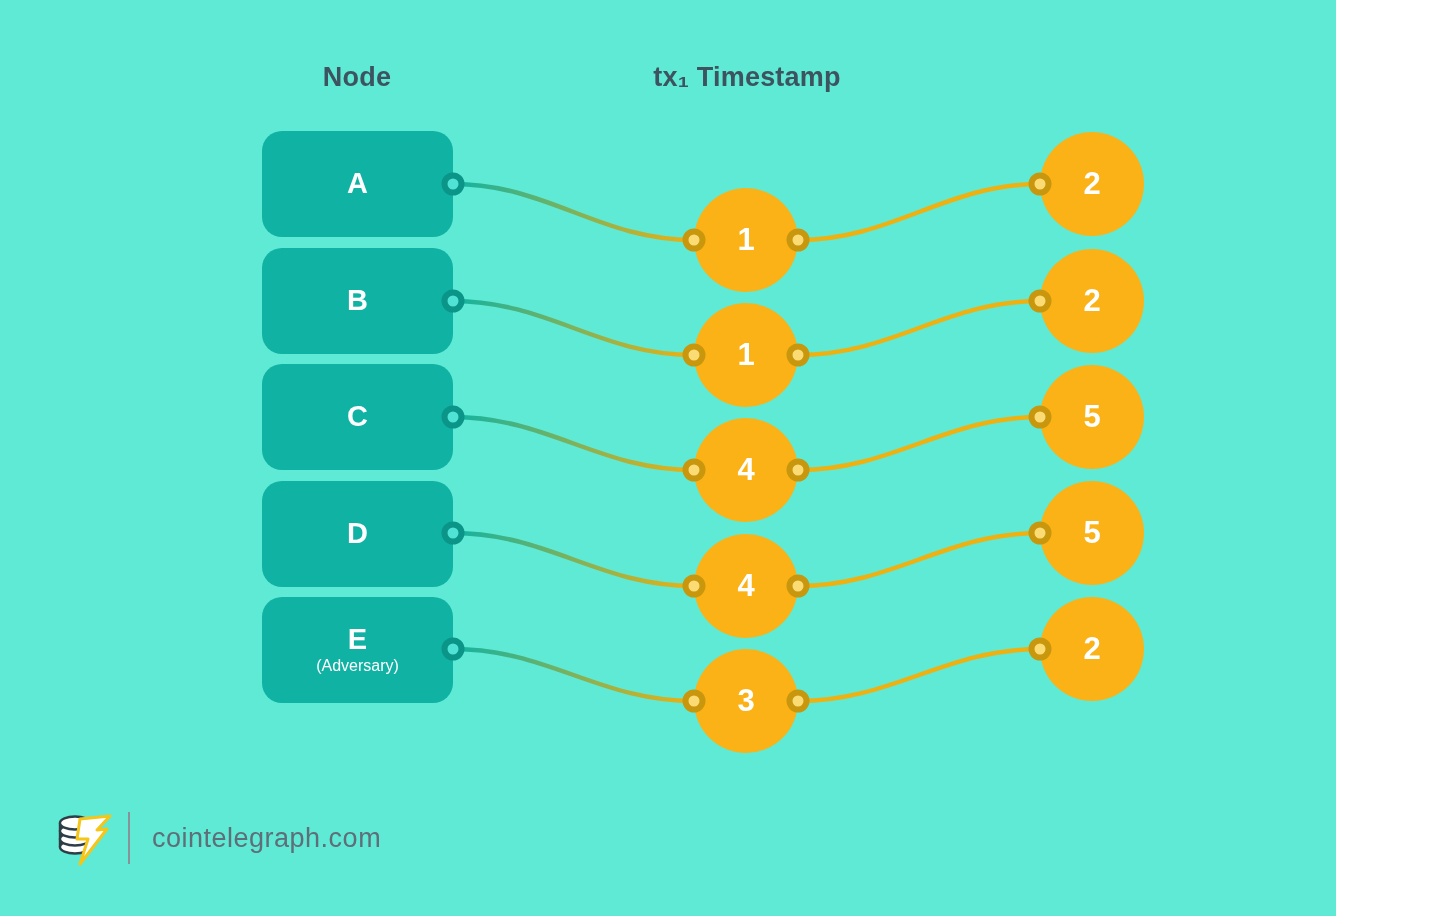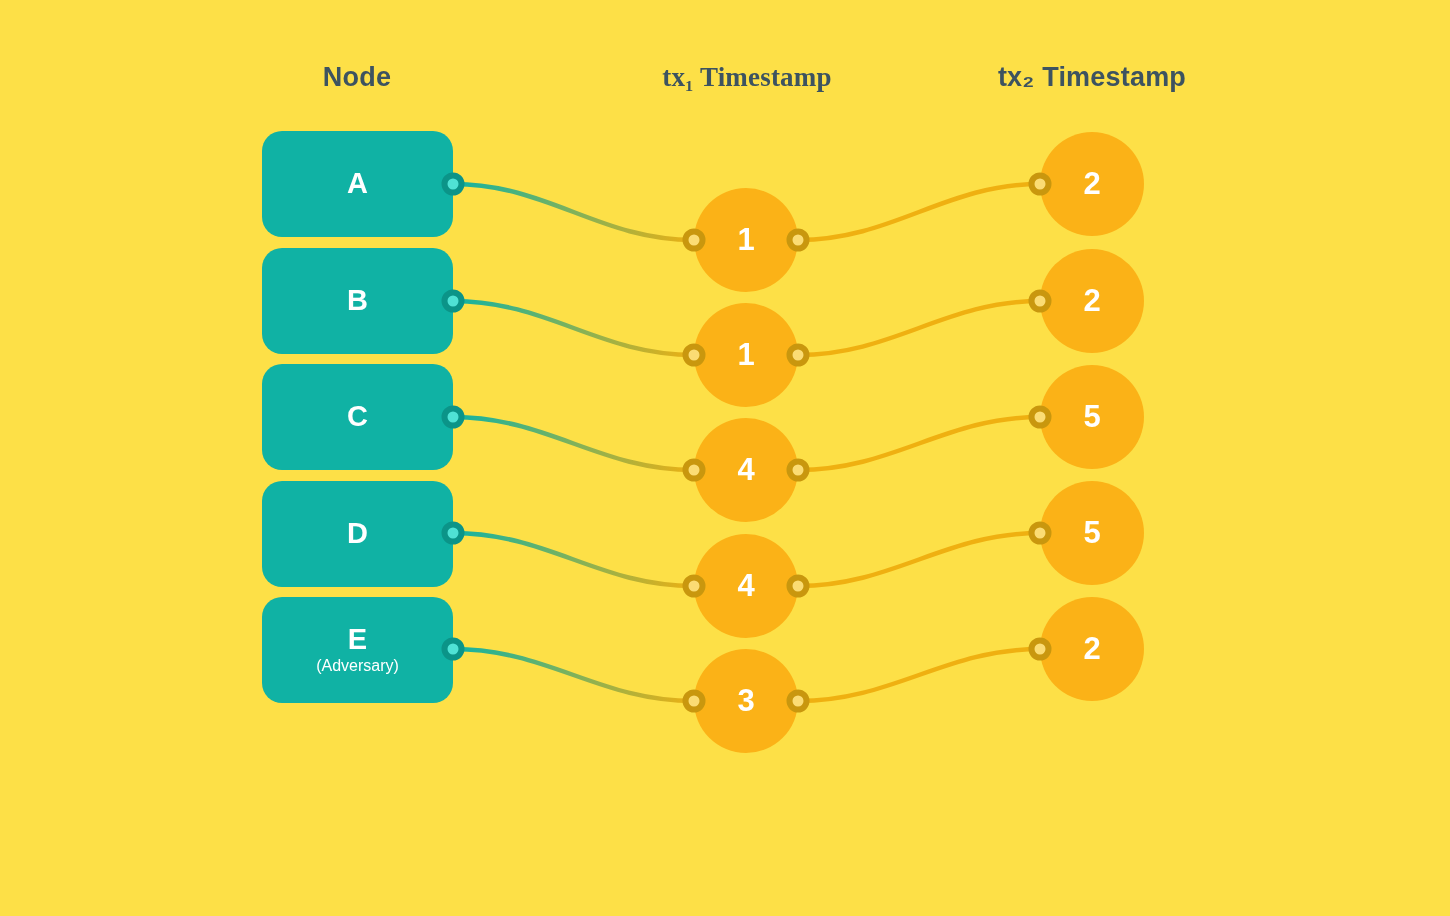--- a/index.html
+++ b/index.html
@@ -1,39 +1,39 @@
 <!DOCTYPE html>
 <html style="--node_fill: #10B2A4; --node_dot_fill: #4FE2D5; --node_dot_ring: #0B9488; --circle_fill: #FBB217; --circle_dot_fill: #FBDC74; --circle_dot_ring: #C9970E; --line_teal: #0FB3A5; --line_yellow: #EFB011; --header_text: #3D5360; --footer_text: #5F6E78; --logo_outline: #2E3D47; --logo_bolt: #F5C518;"><head>
 <meta charset="utf-8">
 <style>
   * { margin: 0; padding: 0; box-sizing: border-box; }
   html, body { background: #ffffff; }
   body { font-family: "Liberation Sans", sans-serif; }
 
   .canvas {
     position: relative;
-    width: 1450px;
+    width: 1336px;
     height: 916px;
-    background: #fde047;
+    background: #5eead4;
     overflow: hidden;
   }
 
   
   .col-header {
     position: absolute;
     top: 62px;
     width: 320px;
     text-align: center;
     font-size: 27px;
     font-weight: bold;
     color: var(--header_text);
     letter-spacing: 0.2px;
   }
   #hdr-node { left: 197px; }
-  #hdr-tx1  { left: 587px; font-family: Liberation Serif, serif; }
+  #hdr-tx1  { left: 587px; }
   #hdr-tx2  { left: 932px; }
 
   
   .node-box {
     position: absolute;
     left: 262px;
     width: 191px;
     height: 106px;
     background: var(--node_fill);
     border-radius: 20px;
@@ -119,21 +119,20 @@
     letter-spacing: 0.5px;
   }
 </style>
 </head>
 <body>
 
 <div class="canvas">
 
   <div class="col-header" id="hdr-node">Node</div>
   <div class="col-header" id="hdr-tx1">tx₁ Timestamp</div>
-  <div class="col-header" id="hdr-tx2">tx₂ Timestamp</div>
 
   <div class="node-box" id="node-a">
     <div class="node-label">A</div>
   </div>
   <div class="node-box" id="node-b">
     <div class="node-label">B</div>
   </div>
   <div class="node-box" id="node-c">
     <div class="node-label">C</div>
   </div>
@@ -214,14 +213,31 @@
     <circle class="dot-circle" cx="694" cy="701" r="8.5"></circle>
     <circle class="dot-circle" cx="798" cy="701" r="8.5"></circle>
 
     <circle class="dot-circle" cx="1040" cy="184" r="8.5"></circle>
     <circle class="dot-circle" cx="1040" cy="301" r="8.5"></circle>
     <circle class="dot-circle" cx="1040" cy="417" r="8.5"></circle>
     <circle class="dot-circle" cx="1040" cy="533" r="8.5"></circle>
     <circle class="dot-circle" cx="1040" cy="649" r="8.5"></circle>
   </svg>
 
+  <div class="footer">
+    <svg class="logo" viewBox="0 0 64 64" xmlns="http://www.w3.org/2000/svg">
+
+      <g style="stroke: var(--logo_outline);" fill="#ffffff" stroke-width="2.4" stroke-linecap="round">
+        <path d="M 10 17 L 10 41"></path>
+        <path d="M 40 17 L 40 24"></path>
+        <ellipse cx="25" cy="41" rx="15" ry="6.5"></ellipse>
+        <ellipse cx="25" cy="33" rx="15" ry="6.5"></ellipse>
+        <ellipse cx="25" cy="25" rx="15" ry="6.5"></ellipse>
+        <ellipse cx="25" cy="17" rx="15" ry="6.5"></ellipse>
+      </g>
+
+      <polygon points="30,13 60,10 47,24 57,23 30,58 38,33 27,33" fill="#ffffff" style="stroke: var(--logo_bolt);" stroke-width="3" stroke-linejoin="round"></polygon>
+    </svg>
+    <div class="divider"></div>
+    <div class="site-text">cointelegraph.com</div>
+  </div>
 
 </div>
 
 </body></html>

